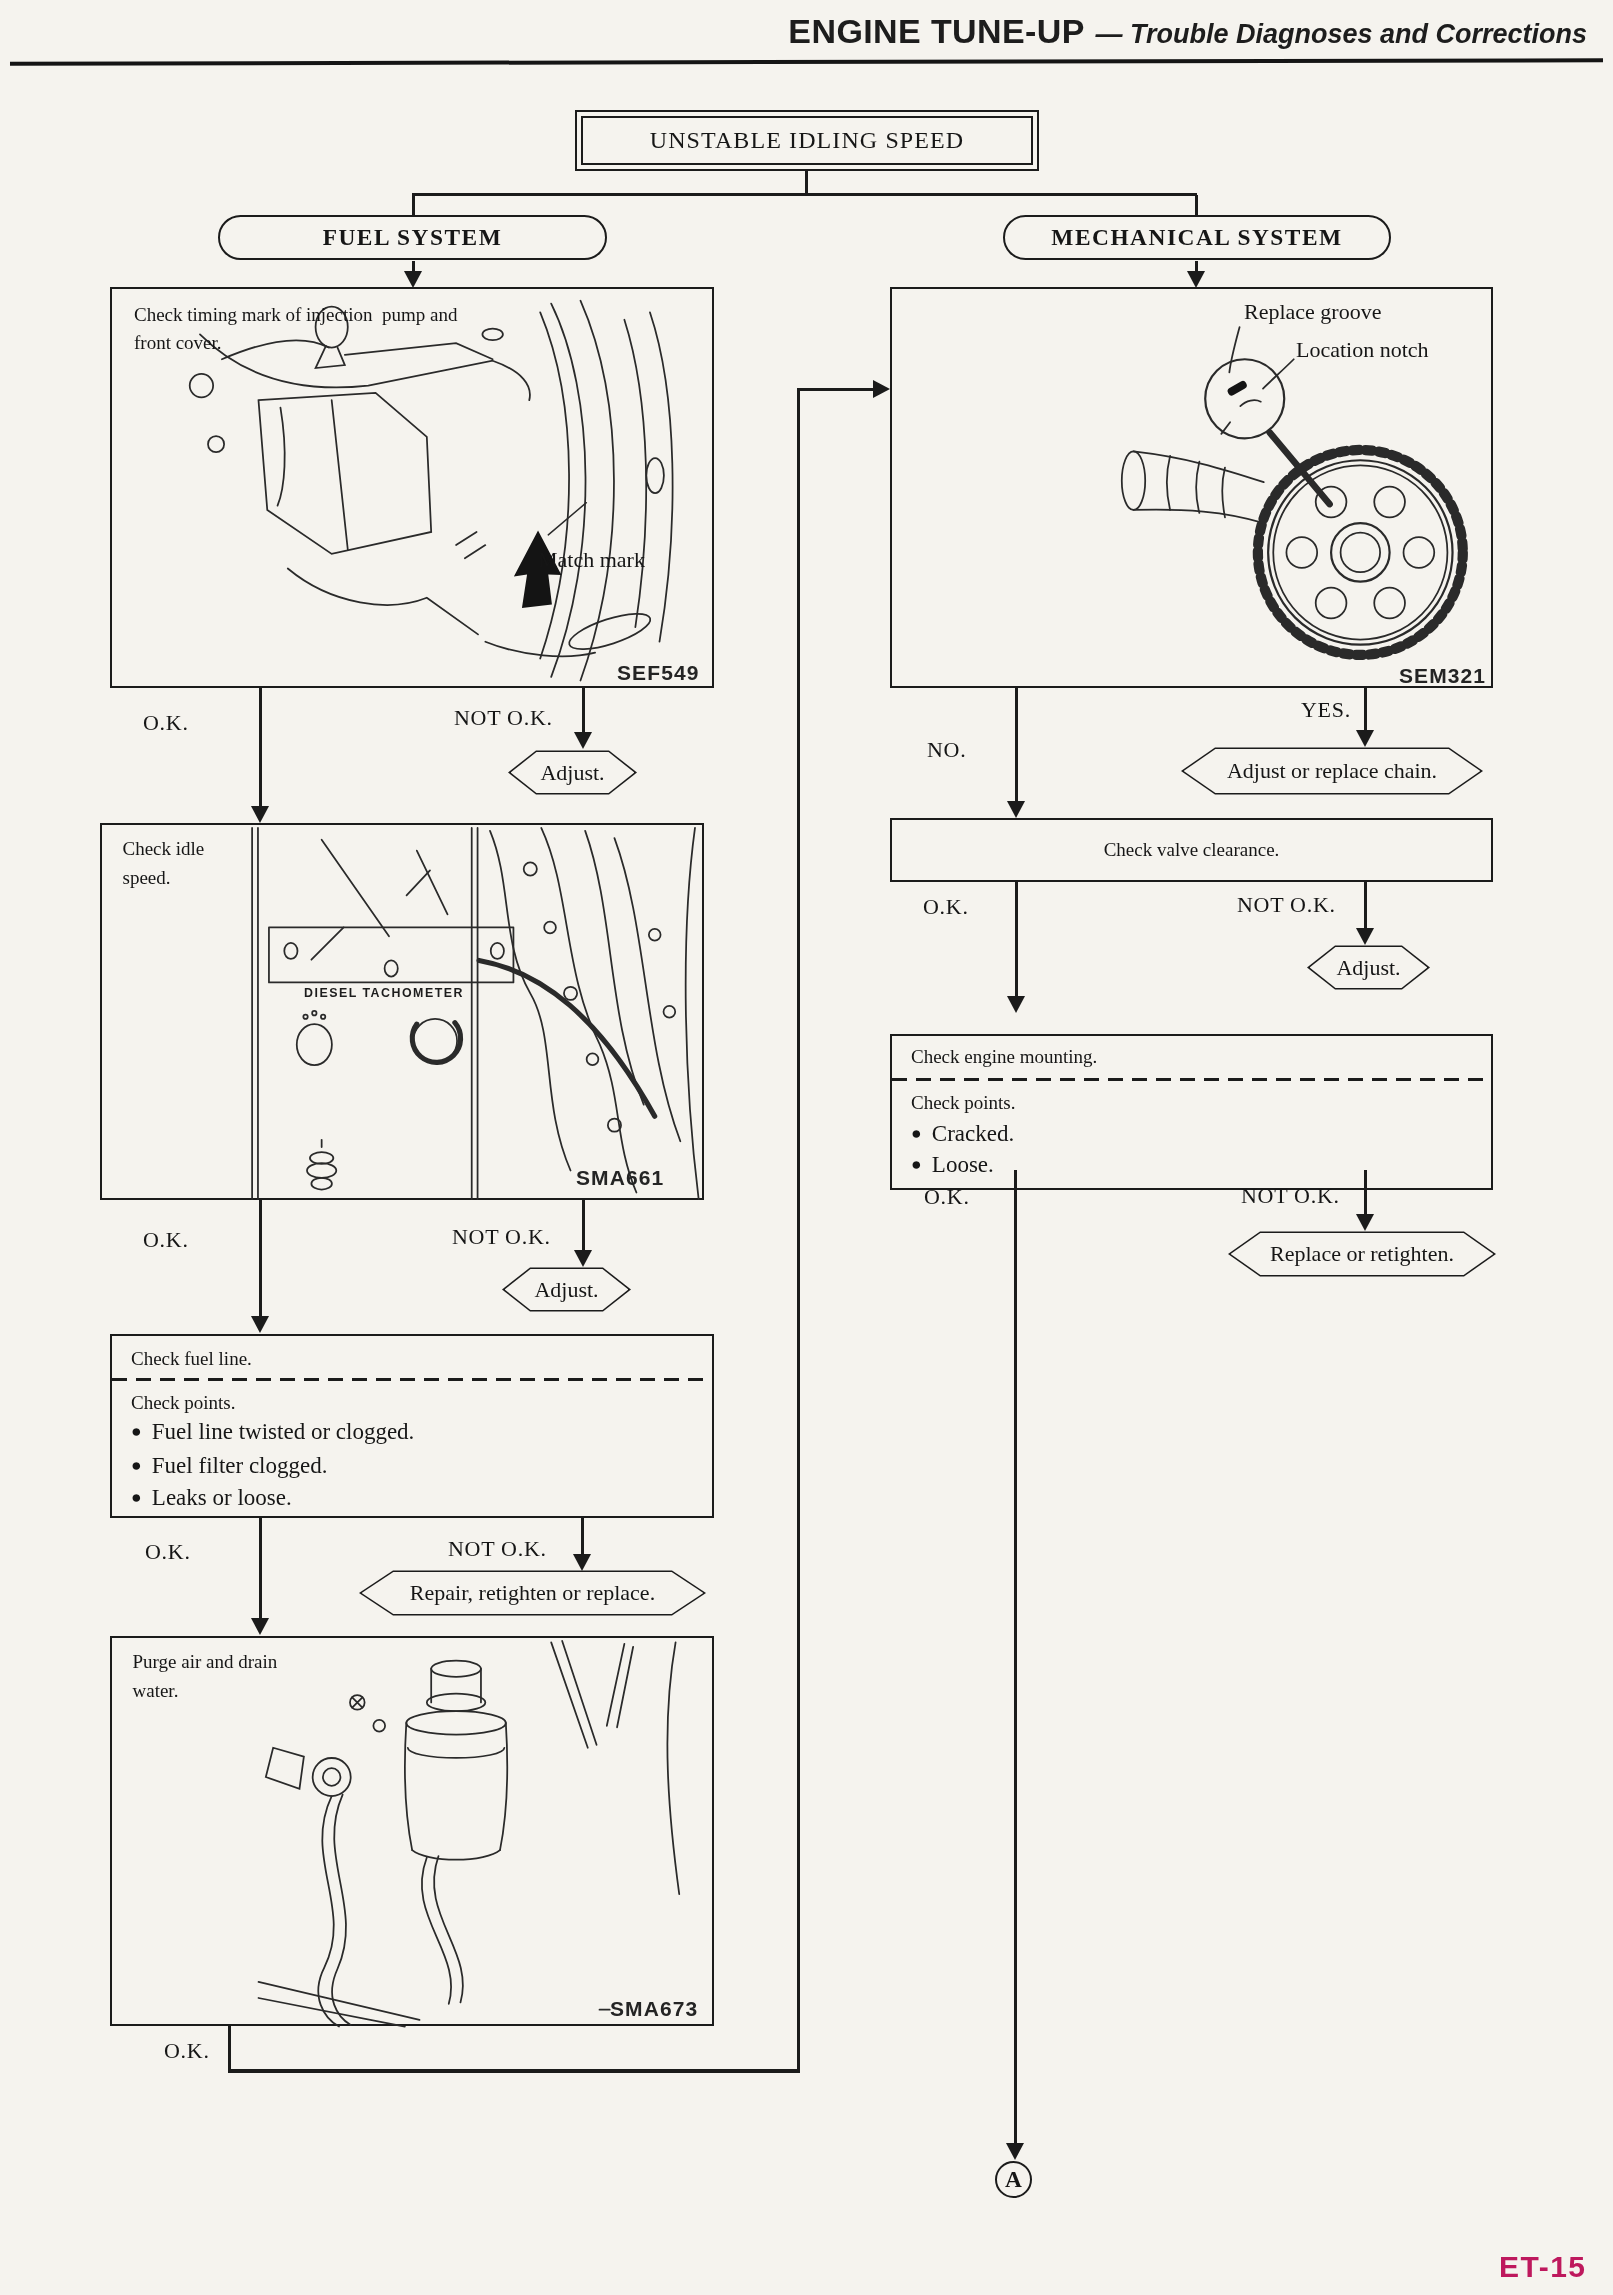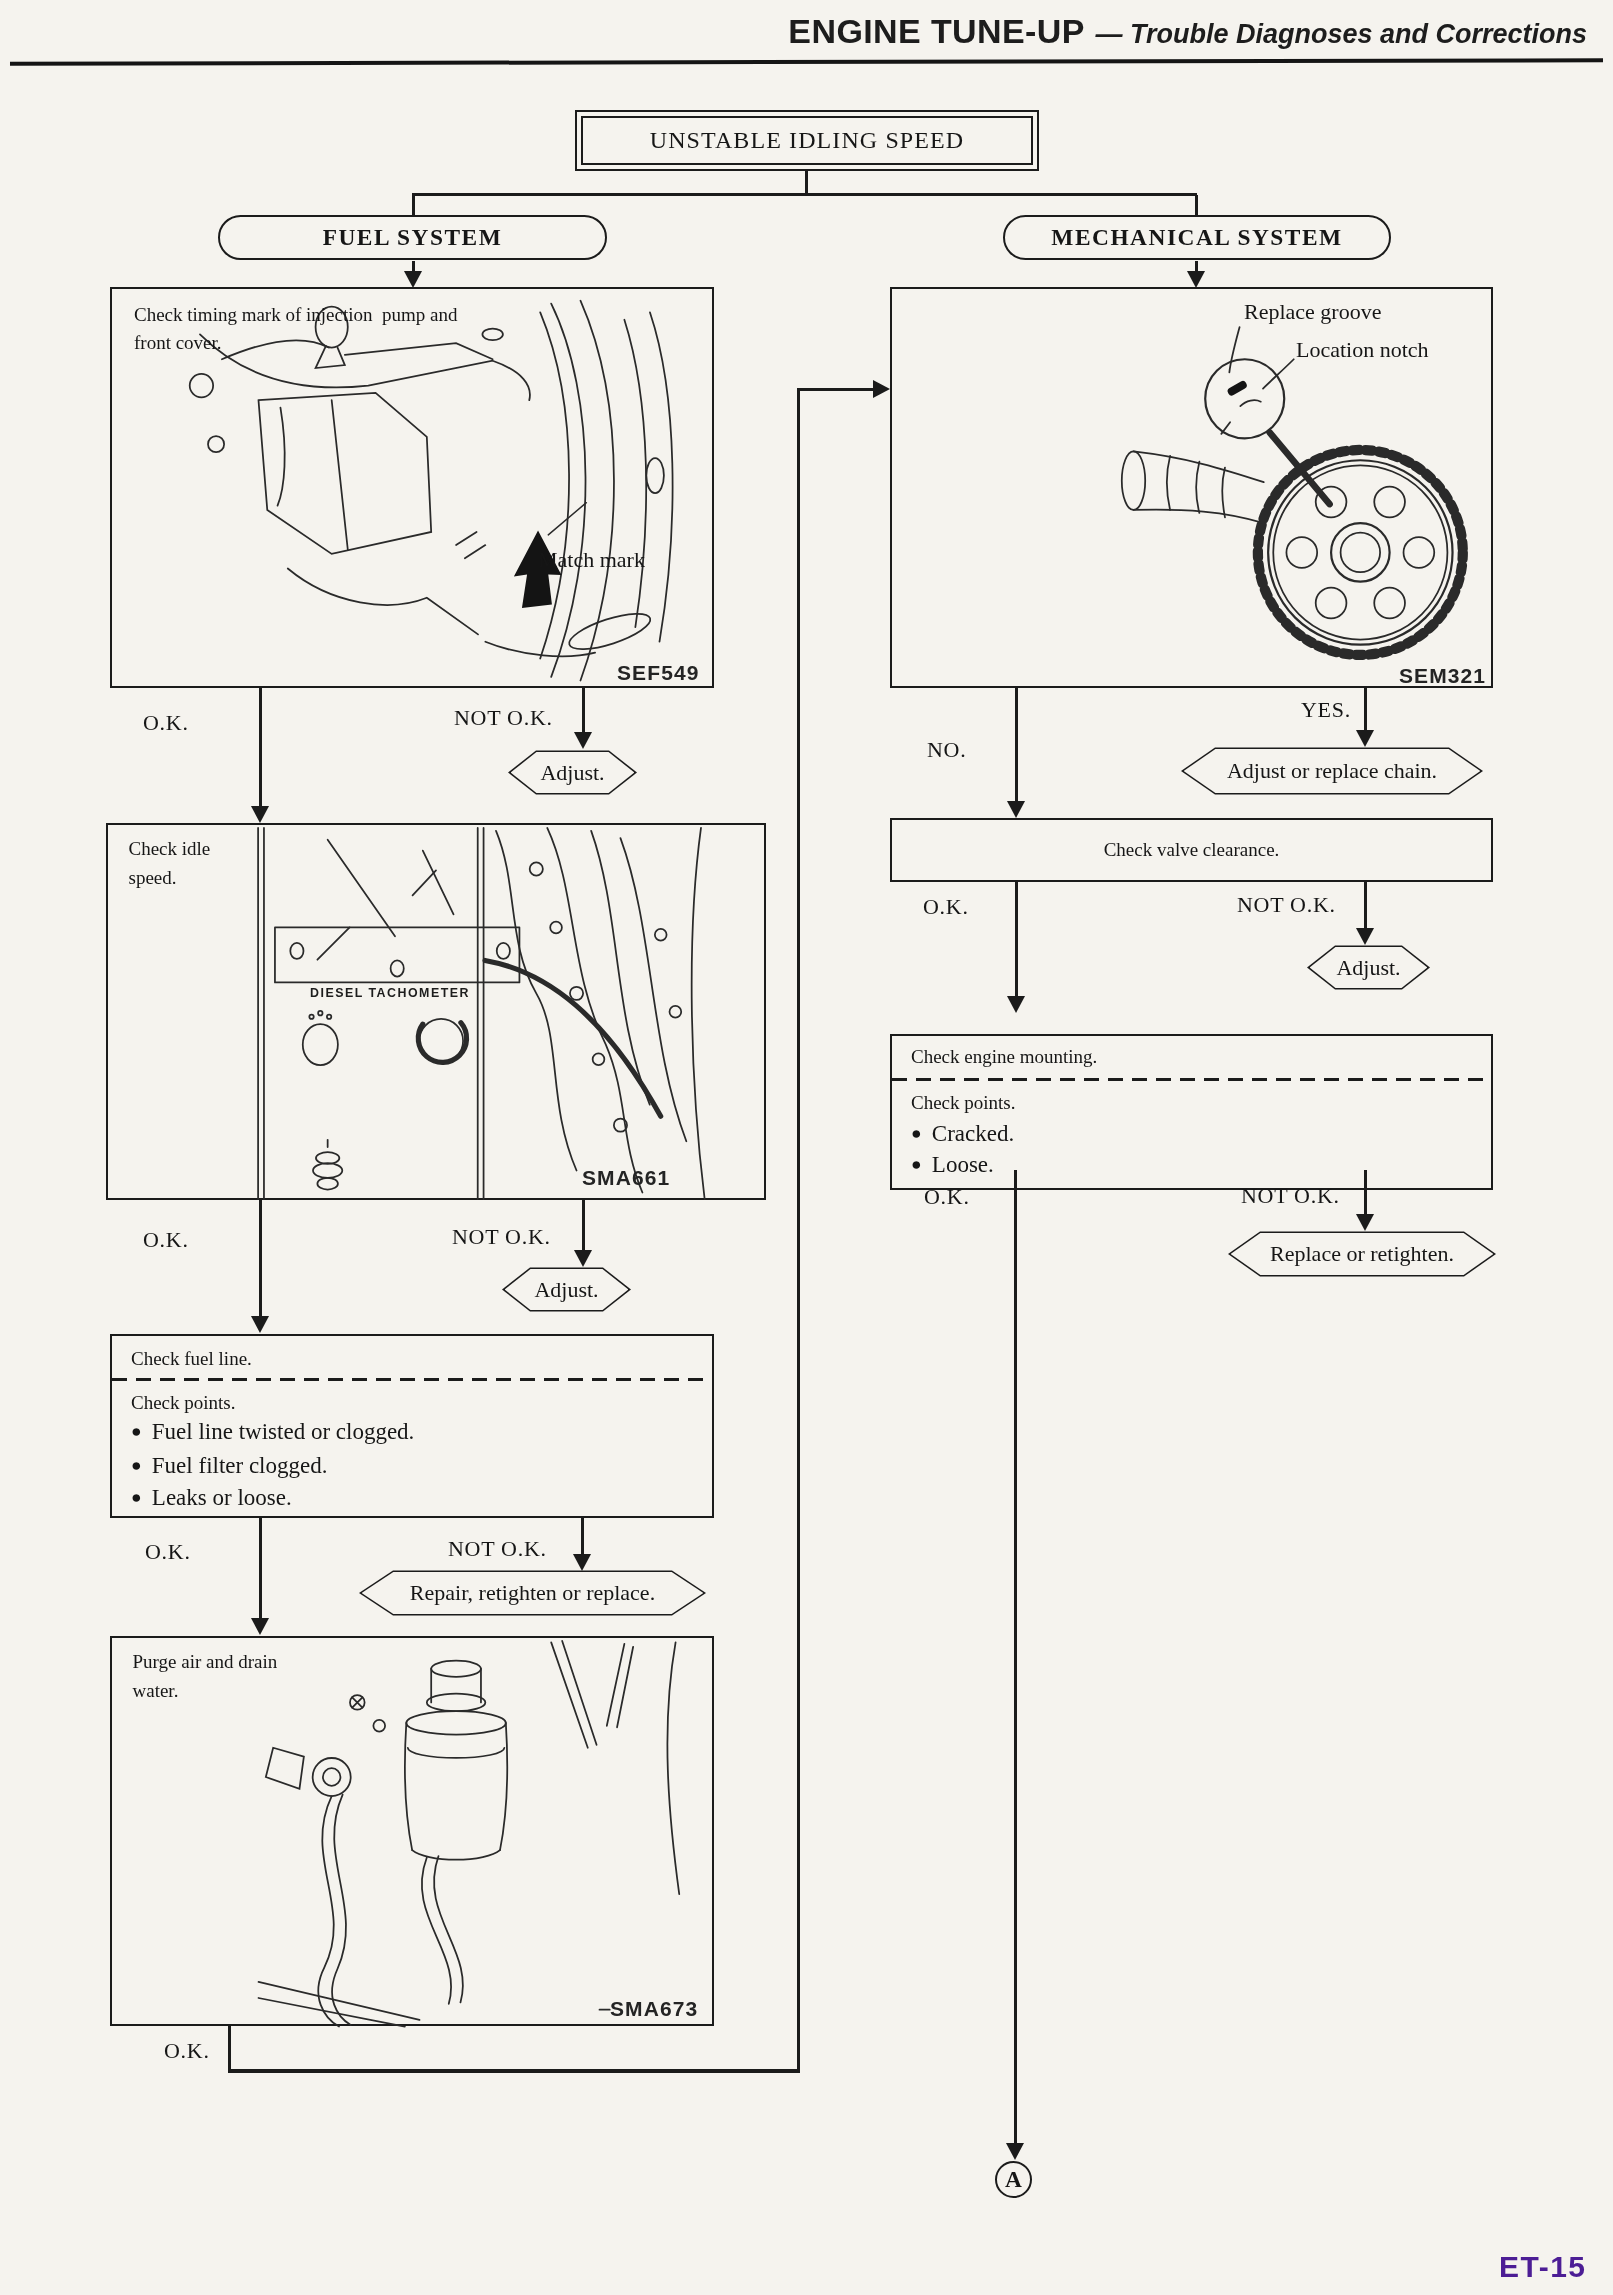--- a/index.html
+++ b/index.html
@@ -99,21 +99,21 @@
 <div class="t oklabel" style="left:143px;top:710px;">O.K.</div>
 <div class="vl" style="left:259px;top:688px;height:121px;"></div>
 <div class="ah-down" style="left:251px;top:806px;"></div>
 <div class="t oklabel" style="left:454px;top:705px;">NOT O.K.</div>
 <div class="vl" style="left:582px;top:688px;height:45px;"></div>
 <div class="ah-down" style="left:574px;top:732px;"></div>
 <div class="hex t" style="left:508px;top:749px;width:129px;height:47px;--i:28px;">
   <span>Adjust.</span>
 </div>
 
-<div class="fbox" style="left:106px;top:823px;width:660px;height:377px;padding-left:20px;">
+<div class="fbox" style="left:100px;top:823px;width:604px;height:377px;padding-left:20px;">
   <svg width="604" height="377" viewBox="0 0 825 515">
     <g class="ln">
       <path d="M205 4 V511 M213 4 V511"></path>
       <path d="M505 4 V511 M513 4 V511"></path>
       <path d="M300 20 L392 152"></path>
       <path d="M330 140 L286 184"></path>
       <path d="M430 35 L472 122"></path>
       <path d="M448 62 L416 96"></path>
       <path d="M228 140 H562 M228 215 H562 M228 140 V215 M562 140 V215"></path>
       <ellipse cx="258" cy="172" rx="9" ry="11"></ellipse>
@@ -290,14 +290,14 @@
 <div class="vl" style="left:1364px;top:1170px;height:47px;"></div>
 <div class="ah-down" style="left:1356px;top:1214px;"></div>
 <div class="hex t" style="left:1228px;top:1230px;width:268px;height:48px;--i:32px;">
   <span>Replace or retighten.</span>
 </div>
 
 <div class="abs" style="left:995px;top:2161px;width:37px;height:37px;border:2.9px solid #1b1b1b;border-radius:50%;display:flex;align-items:center;justify-content:center;box-sizing:border-box;">
   <span class="t" style="font-size:23.4px;font-weight:700;">A</span>
 </div>
 
-<div class="sans" style="position:absolute;left:1499px;top:2250px;font-size:30px;font-weight:700;letter-spacing:1.5px;color:#4c1d95;">ET-15</div>
+<div class="sans" style="position:absolute;left:1499px;top:2250px;font-size:30px;font-weight:700;letter-spacing:1.5px;color:#be185d;">ET-15</div>
 
 
 </body></html>

